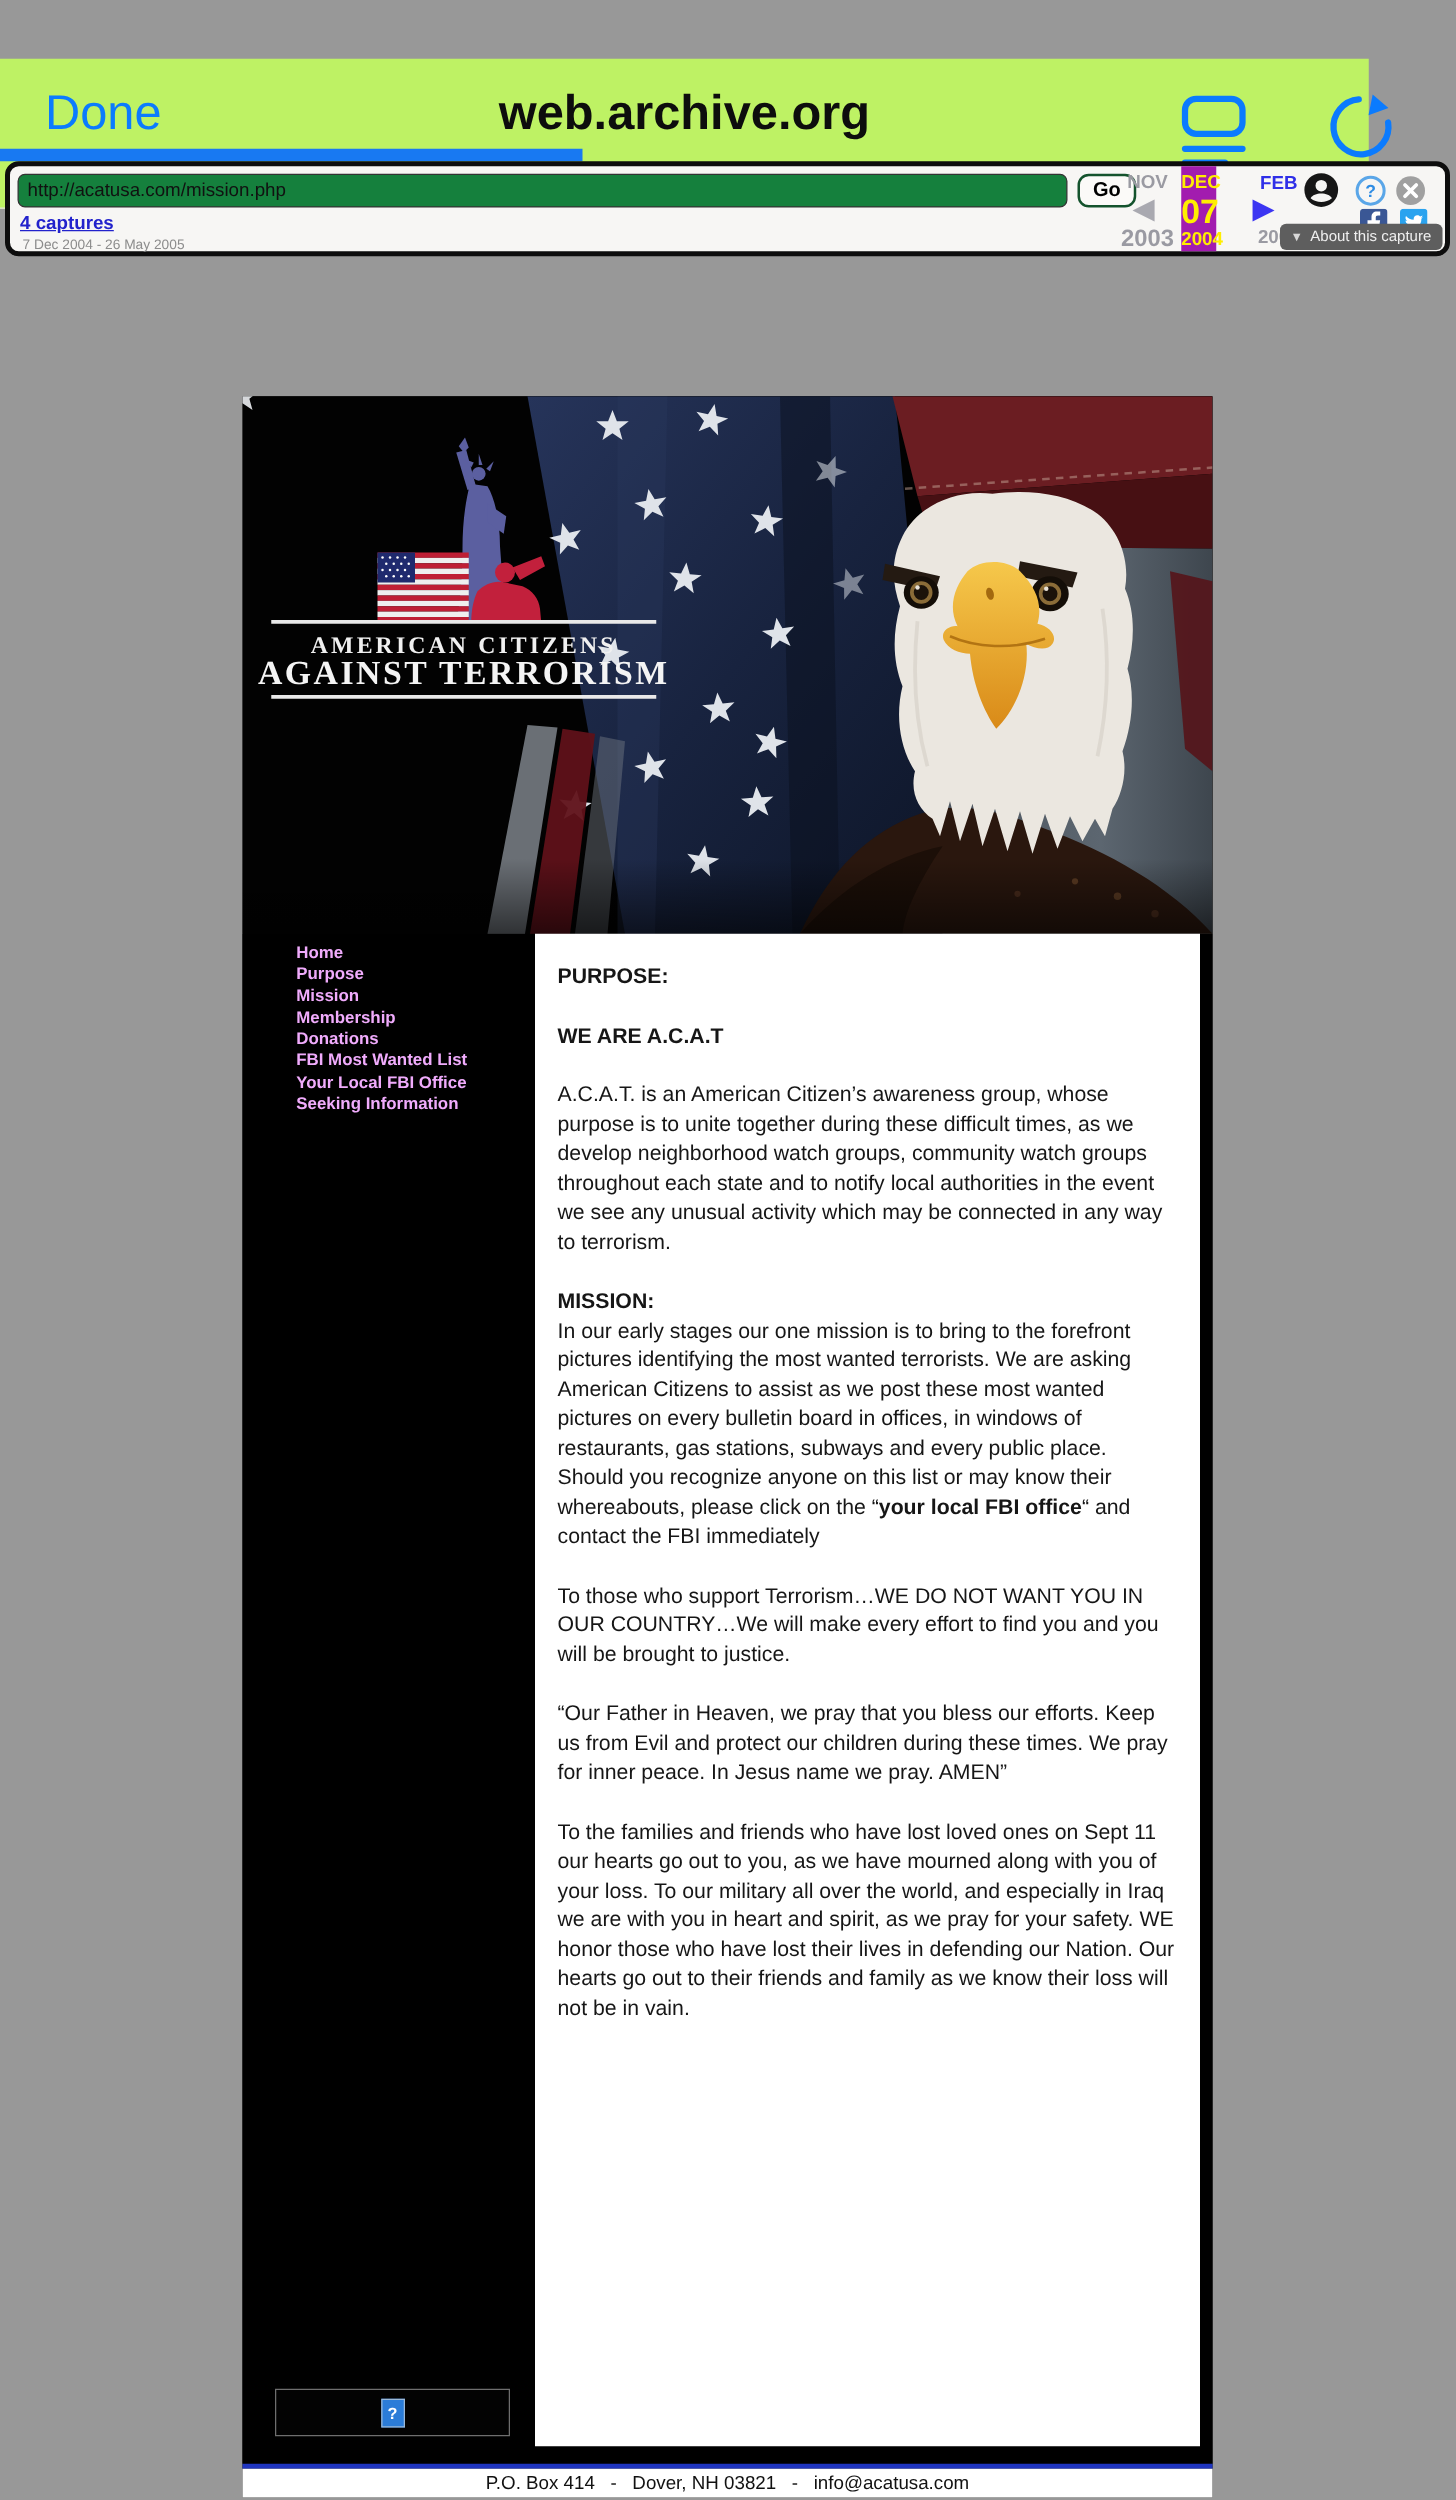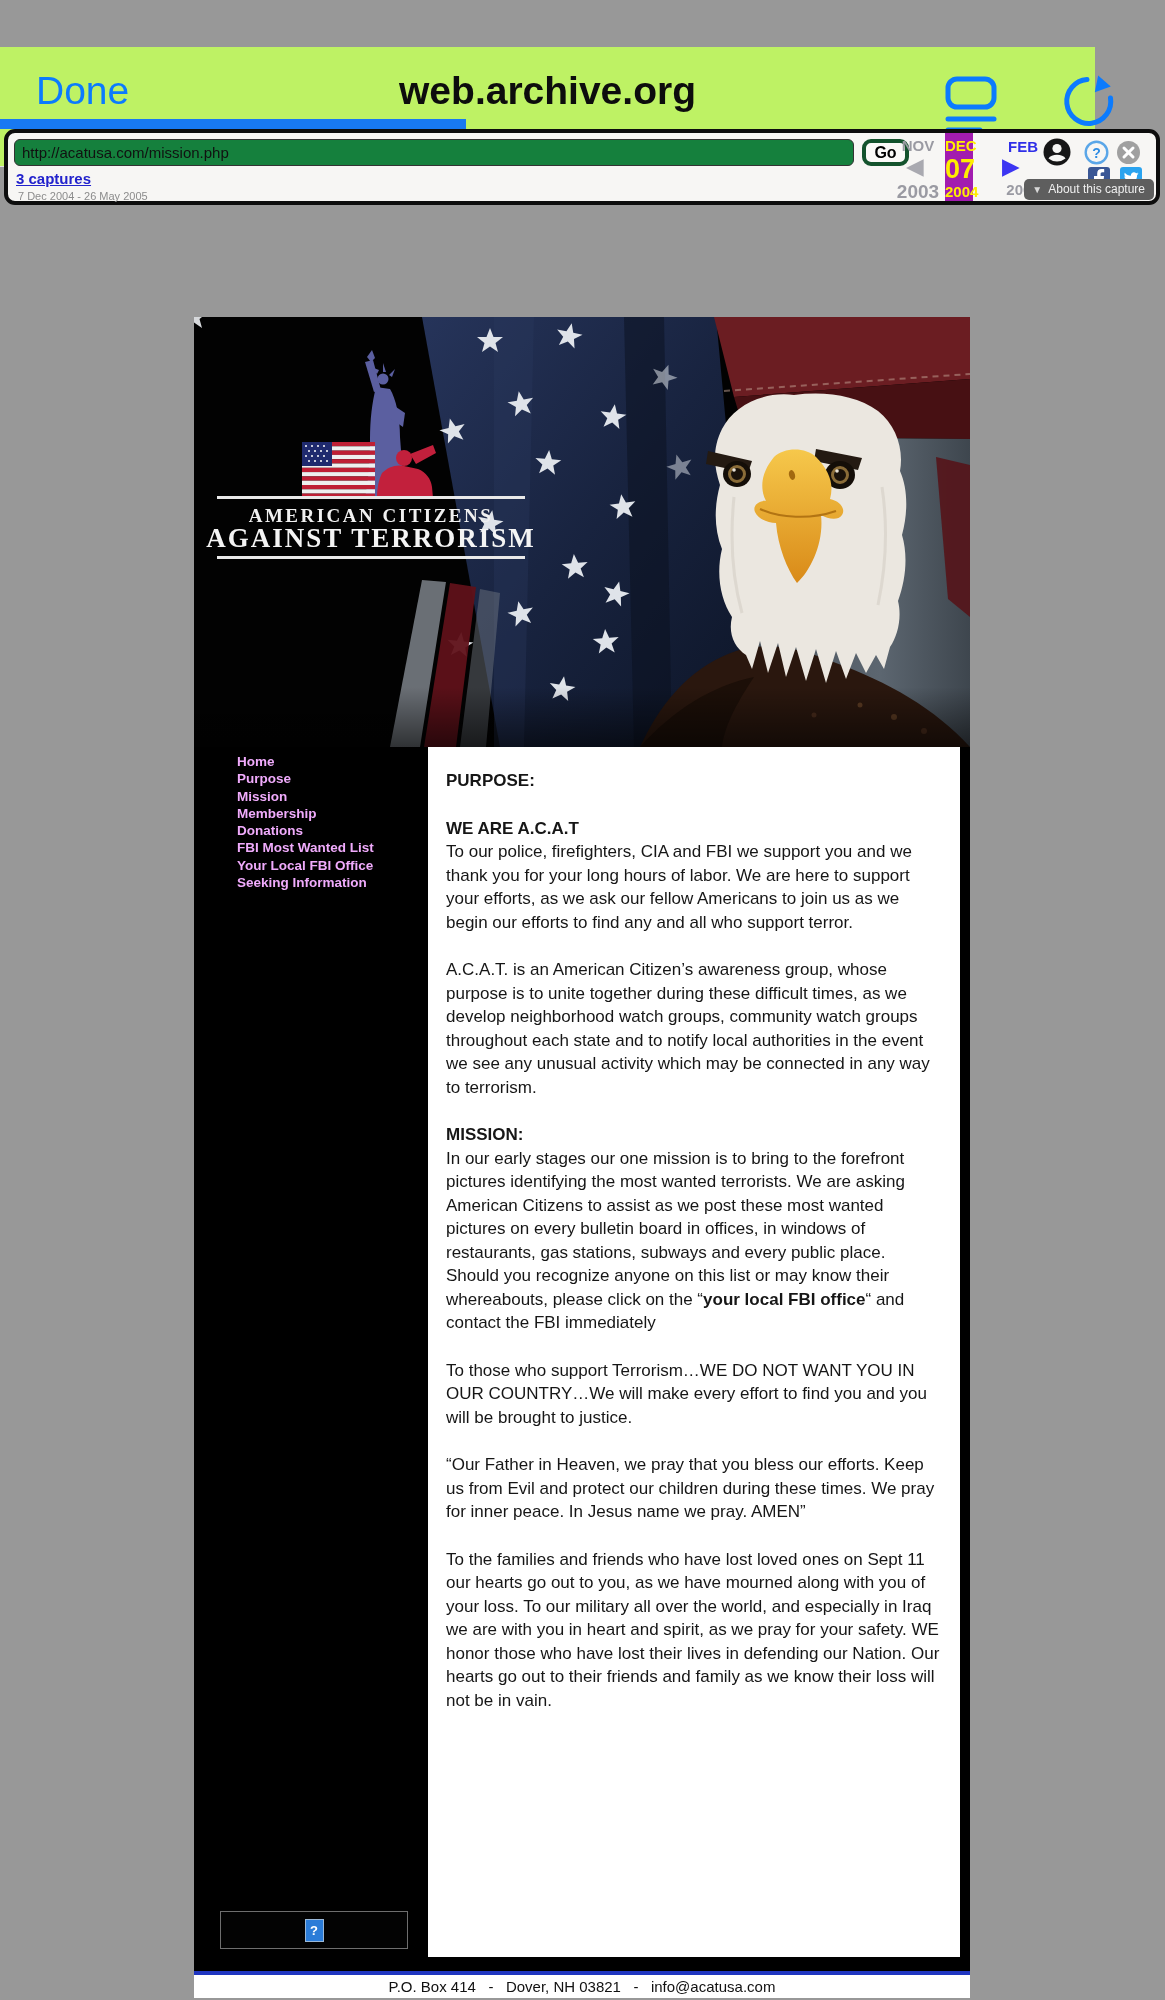--- a/index.html
+++ b/index.html
@@ -12,21 +12,21 @@
   .safari-bar{position:absolute;left:0;top:0;width:1095px;height:119px;background:#bef264;border-bottom:1px solid #e3e2e0;margin-top:47px;}
   .done-btn{position:absolute;left:36px;top:22px;font-size:39px;color:#0b7bfe;background:none;border:none;padding:0;font-family:"Liberation Sans",sans-serif;cursor:pointer;}
   .bar-title{position:absolute;left:0;top:22px;width:100%;text-align:center;font-size:39px;font-weight:bold;color:#0d0d0d;}
   .bar-icon{position:absolute;cursor:pointer;}
   .icon-reader{left:944px;top:28px;}
   .icon-reload{left:1062px;top:26px;}
   .progress-bar{position:absolute;left:0;top:119px;width:466px;height:10px;background:#1879f2;}
   
   .wb-toolbar{position:absolute;left:4px;top:129px;width:1148px;height:68px;background:#f7f6f4;border:4px solid #0d0d0d;border-radius:11px;}
   .wb-url{position:absolute;left:6px;top:6px;width:840px;height:27px;box-sizing:border-box;border:1.5px solid #333;border-radius:6px;background:#15803d;font-size:15px;font-family:"Liberation Sans",sans-serif;color:#111;padding:0 7px;}
-  .wb-go{position:absolute;left:854px;top:6px;width:47px;height:27px;background:#fbfaf8;border:4px solid #14532d;border-radius:9px;font-weight:bold;font-size:16px;font-family:"Liberation Sans",sans-serif;cursor:pointer;padding:0;}
+  .wb-go{position:absolute;left:854px;top:6px;width:47px;height:27px;background:#fbfaf8;border:2px solid #14532d;border-radius:9px;font-weight:bold;font-size:16px;font-family:"Liberation Sans",sans-serif;cursor:pointer;padding:0;}
   .wb-captures{position:absolute;left:8px;top:37px;font-size:15px;font-weight:bold;color:#2222cc;text-decoration:underline;}
   .wb-range{position:absolute;left:10px;top:57px;font-size:11px;color:#8c8c8c;}
   .wb-col{position:absolute;width:52px;text-align:center;}
   .wb-month{font-size:15px;font-weight:bold;}
   .wb-col-prev{left:884px;top:4px;color:#9a9aa2;}
   .wb-col-next{left:989px;top:5px;color:#2f2fe8;}
   .wb-year-prev{position:absolute;left:884px;top:48px;width:52px;text-align:center;font-size:19px;font-weight:bold;color:#9a9aa2;}
   .wb-year-next{position:absolute;left:989px;top:48px;width:52px;text-align:center;font-size:15px;font-weight:bold;color:#9a9aa2;}
   .wb-arrow{position:absolute;font-size:23px;line-height:23px;cursor:pointer;}
   .wb-arrow-left{left:898px;top:22px;color:#a9a9b0;}
@@ -75,21 +75,21 @@
       <path d="M25,6.5 A22,22 0 1 0 48.5,25" fill="none" stroke="#0b7bfe" stroke-width="5" stroke-linecap="round"></path>
       <path d="M44,2 L58,11 L43,19 Z" fill="#0b7bfe" transform="translate(-9,1) rotate(8 48 10)"></path>
     </svg>
   </span>
 </div>
 <div class="progress-bar"></div>
 
 <div class="wb-toolbar">
   <input class="wb-url" value="http://acatusa.com/mission.php" style="">
   <button class="wb-go">Go</button>
-  <a class="wb-captures" href="#">3 captures</a>
+  <a class="wb-captures" href="#">4 captures</a>
   <div class="wb-range">7 Dec 2004 - 26 May 2005</div>
 
   <div class="wb-col wb-col-prev wb-month">NOV</div>
   <div class="wb-arrow wb-arrow-left">◀</div>
   <div class="wb-year-prev">2003</div>
 
   <div class="wb-blackbox">
     <span class="m">DEC</span>
     <span class="d">07</span>
     <span class="y">2004</span>
@@ -292,21 +292,20 @@
       <div class="menu-item">Your Local FBI Office</div>
       <div class="menu-item">Seeking Information</div>
       <div class="broken-img">
         <span class="broken-q">?</span>
       </div>
     </div>
     <div class="content">
       <div class="block h">PURPOSE:</div>
       <div class="block">
         <div class="h">WE ARE A.C.A.T</div>
-        <span>To our police, firefighters, CIA and FBI we support you and we thank you for your long hours of labor. We are here to support your efforts, as we ask our fellow Americans to join us as we begin our efforts to find any and all who support terror.</span>
       </div>
       <div class="block">A.C.A.T. is an American Citizen’s awareness group, whose purpose is to unite together during these difficult times, as we develop neighborhood watch groups, community watch groups throughout each state and to notify local authorities in the event we see any unusual activity which may be connected in any way to terrorism.</div>
       <div class="block">
         <div class="h">MISSION:</div>
         <span>In our early stages our one mission is to bring to the forefront pictures identifying the most wanted terrorists. We are asking American Citizens to assist as we post these most wanted pictures on every bulletin board in offices, in windows of restaurants, gas stations, subways and every public place. Should you recognize anyone on this list or may know their whereabouts, please click on the “</span><span class="h">your local FBI office</span><span>“ and contact the FBI immediately</span>
       </div>
       <div class="block">To those who support Terrorism…WE DO NOT WANT YOU IN OUR COUNTRY…We will make every effort to find you and you will be brought to justice.</div>
       <div class="block">“Our Father in Heaven, we pray that you bless our efforts. Keep us from Evil and protect our children during these times. We pray for inner peace. In Jesus name we pray. AMEN”</div>
       <div class="block">To the families and friends who have lost loved ones on Sept 11 our hearts go out to you, as we have mourned along with you of your loss. To our military all over the world, and especially in Iraq we are with you in heart and spirit, as we pray for your safety. WE honor those who have lost their lives in defending our Nation. Our hearts go out to their friends and family as we know their loss will not be in vain.</div>
     </div>

